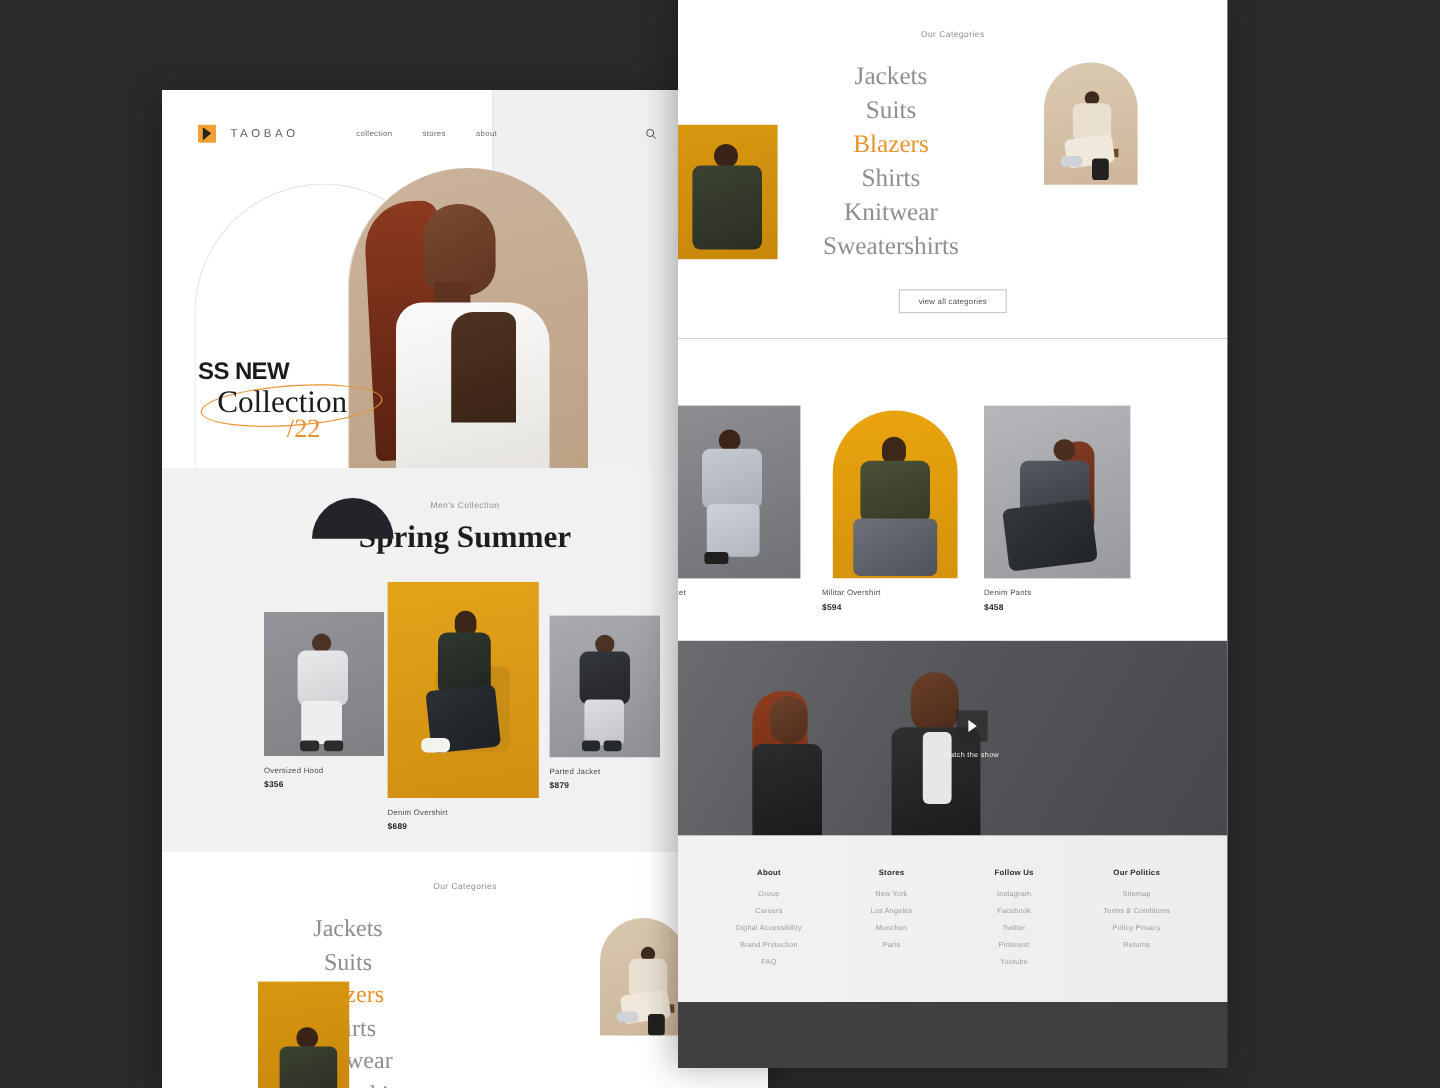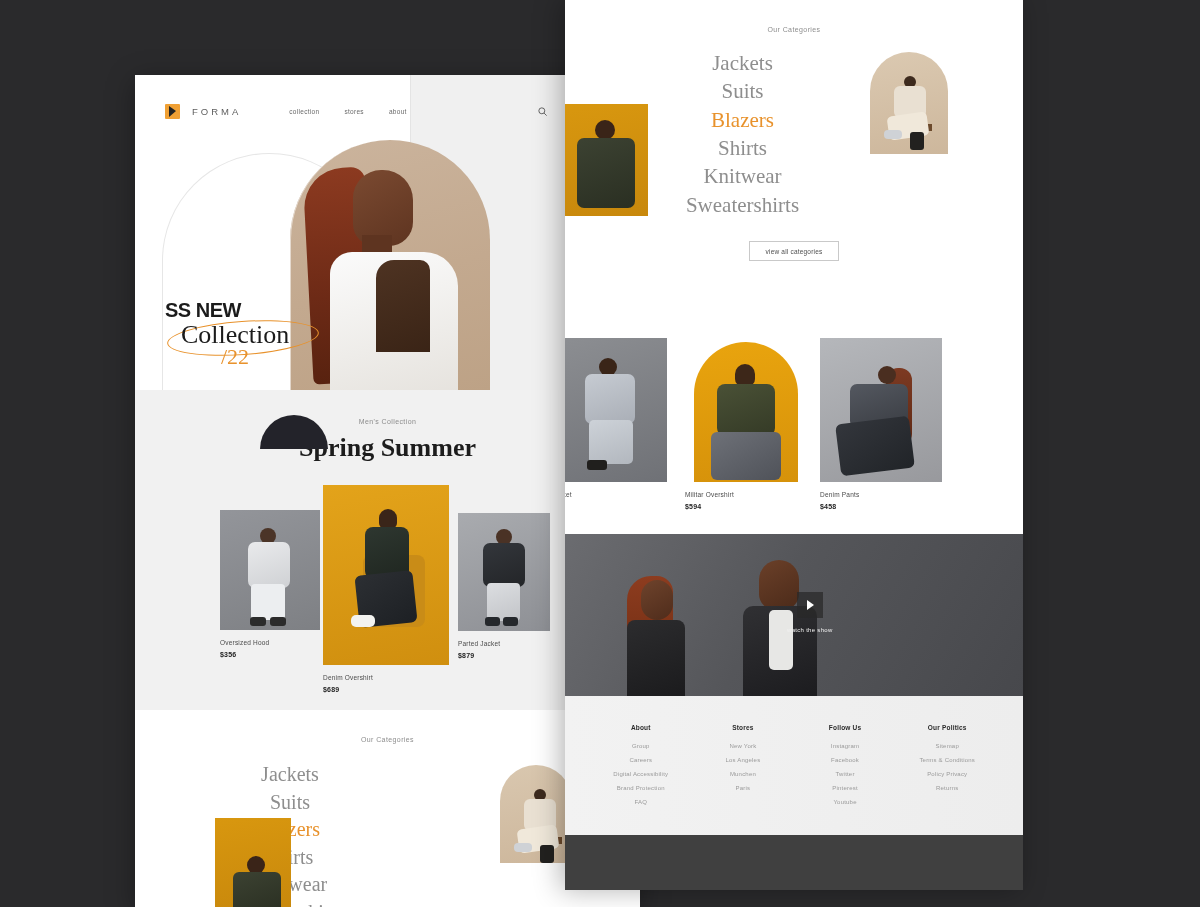--- a/index.html
+++ b/index.html
@@ -84,21 +84,21 @@
     background: linear-gradient(160deg,#4e3322,#3a2416); border-radius: 18px 10px 0 0; }
   .hp-arc-line { position: absolute; left: 0; top: 0; width: 200px; height: 250px;
     border-left: 1px solid rgba(255,255,255,.55); border-radius: 100px 0 0 0; }
 
   .hero-copy { position: absolute; left: 30px; top: 225px; z-index: 4; }
   .hc-l1 { font-size: 20px; font-weight: bold; color: #1b1b1b; letter-spacing: -.5px; line-height: 1; }
   .hc-l2-wrap { position: relative; margin-top: 1px; margin-left: 16px; display: inline-block; }
   .hc-l2 { font-family: "Liberation Serif", serif; font-size: 26px; color: #1b1b1b; line-height: 1.05; position: relative; z-index: 2; }
   .hc-ellipse { position: absolute; left: -14px; top: 0px; width: 152px; height: 34px;
     border: 1.4px solid #e8922c; border-radius: 50%; transform: rotate(-4deg); z-index: 1; }
-  .hc-l3 { font-family: "Liberation Serif", serif; font-size: 22px; color: #e8922c; margin-left: 56px; margin-top: -4px; }
+  .hc-l3 { font-family: "Liberation Serif", serif; font-size: 22px; color: #e8922c; margin-left: 74px; margin-top: -4px; }
 
   .hero-cta {
     position: absolute; left: 450px; top: 243px; width: 60px; height: 60px; border-radius: 50%;
     background: #8b9074; display: flex; align-items: center; justify-content: center; z-index: 7;
   }
   .hero-cta svg { width: 22px; height: 12px; }
   .hero-halfcircle {
     position: absolute; left: 125px; top: 340px; width: 68px; height: 34px;
     background: #23232a; border-radius: 34px 34px 0 0; z-index: 8;
   }
@@ -250,21 +250,21 @@
 
   <div class="panel" id="panel-left">
 
     <section class="hero">
       <div class="hero-right-bg"></div>
       <div class="hero-divider"></div>
 
       <header class="site-head">
         <div class="logo-wrap">
           <div class="logo-mark"></div>
-          <div class="logo-text">FORMA</div>
+          <div class="logo-text">TAOBAO</div>
         </div>
         <nav class="site-nav">
           <a href="#">collection</a>
           <a href="#">stores</a>
           <a href="#">about</a>
         </nav>
         <div class="head-icons">
           <span class="ic">
               <svg viewBox="0 0 24 24" fill="none" stroke="currentColor" stroke-width="1.8">
                 <circle cx="10.5" cy="10.5" r="6.5"></circle>

